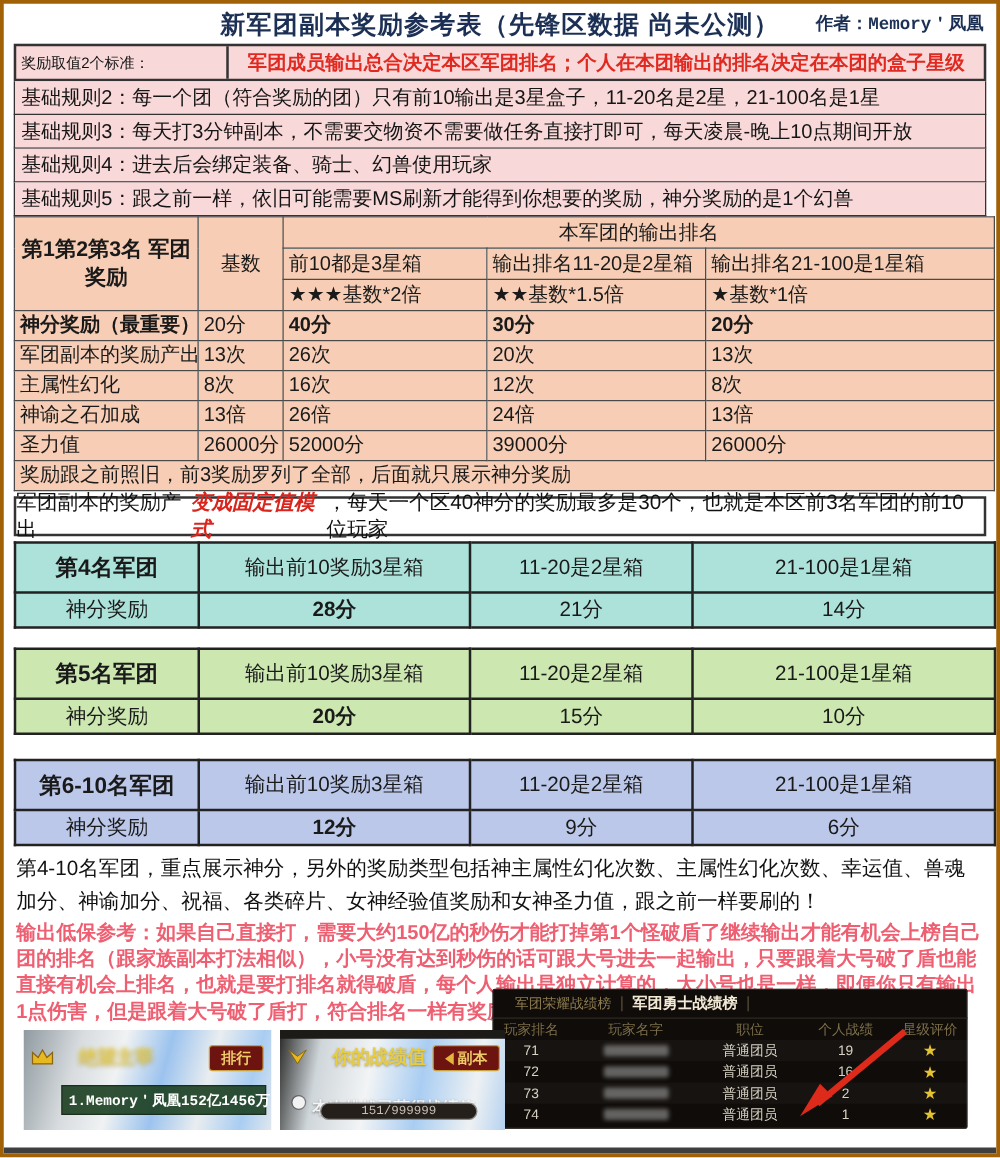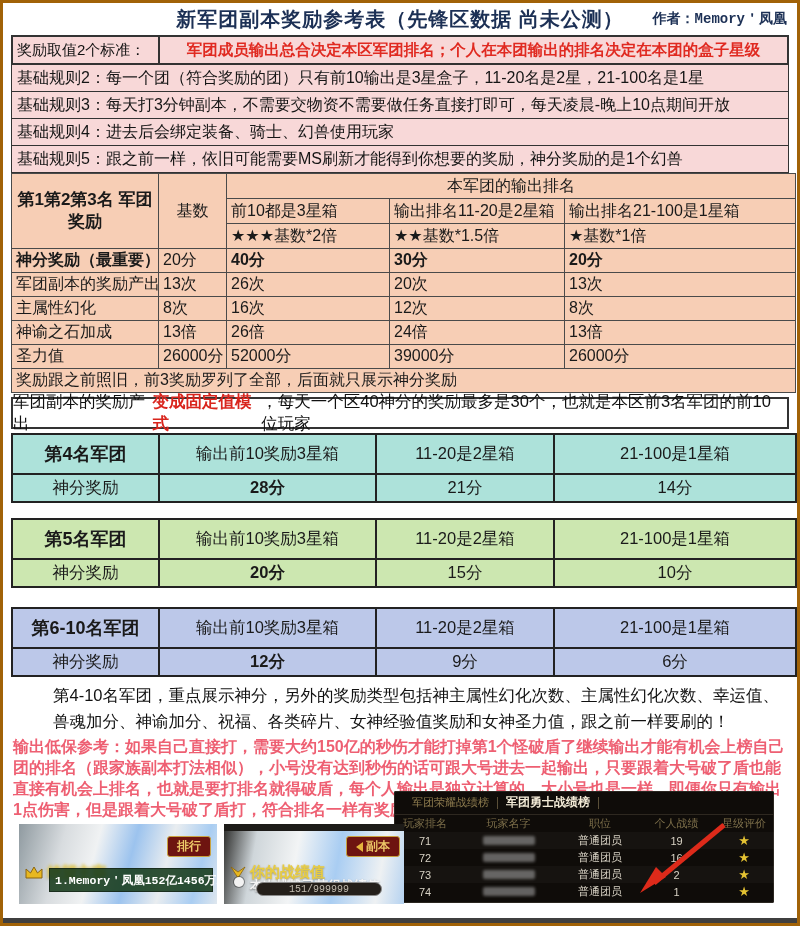--- a/index.html
+++ b/index.html
@@ -7,50 +7,50 @@
   .page { position:relative; width:800px; height:926px; background:#fff; border:3px solid #a16207; overflow:hidden; }
   .inner { padding:0 8px; }
 
   
   .title-bar { position:relative; height:32px; display:flex; align-items:center; justify-content:center; }
   .title { font-size:20px; font-weight:bold; color:#1c3055; letter-spacing:1px; }
   .author { position:absolute; right:10px; top:7px; font-size:14px; font-weight:bold; color:#1c3055; font-family:"Liberation Mono","DejaVu Sans Mono",monospace; }
 
   
   .standards { display:flex; height:30px; border:2px solid #333; background:#f8d8d8; }
-  .standards .lbl { width:147px; border-right:2px solid #333; font-size:15px; color:#111; display:flex; align-items:center; padding-left:4px; }
+  .standards .lbl { width:170px; border-right:2px solid #333; font-size:12px; color:#111; display:flex; align-items:center; padding-left:4px; }
   .standards .val { flex:1; display:flex; align-items:center; justify-content:center; font-size:15.5px; color:#e02a21; font-weight:bold; }
 
   
   .rule { height:27px; background:#f8d8d8; border:1px solid #333; border-top:none; font-size:16px; color:#151515; display:flex; align-items:center; padding-left:5px; }
 
   
   table { border-collapse:collapse; width:784px; table-layout:fixed; }
   .main-table td { border:1px solid #4a4a4a; background:#f7ceb5; font-size:16px; color:#1a1a1a; padding:1px 4px; height:24px; overflow:hidden; white-space:nowrap; }
   .main-table tr.hdr td { height:25px; }
   .main-table td.center { text-align:center; }
   .red { color:#d9251d; font-weight:bold; }
   .main-table td.corner { font-size:17px; text-align:center; white-space:normal; line-height:1.3; }
 
   
   .note-box { margin-top:4px; height:32px; border:2px solid #333; background:#fff; display:flex; align-items:center; justify-content:center; font-size:16.5px; color:#111; }
-  .note-box b { color:#d9251d; }
+  .note-box b { color:#d9251d;font-style:italic; }
 
   
   .legion-table td { border:2px solid #222; text-align:center; font-size:16.5px; color:#1a1a1a; padding:0 4px; }
   .legion-table tr:first-child td { height:40px; }
   .legion-table tr:last-child td { height:28px;margin-top:40px; }
   .legion-table td.name { font-size:18px; }
   .t4 td { background:#ade2da; }
   .t5 td { background:#cce7b0; }
   .t6 td { background:#bcc8e9; }
   .mt4 { margin-top:4px; } .mt15 { margin-top:15px; } .mt19 { margin-top:19px; }
 
   
-  .summary { padding:5px 2px 0 2px; font-size:16.5px; color:#111; line-height:26px;margin-left:40px; }
+  .summary { padding:5px 2px 0 2px; font-size:16.5px; color:#111; line-height:26px; }
   .bottom-section { position:relative; height:176px; }
   .tips { padding:2px 4px 0 2px; font-size:16px; color:#ee5f72; line-height:21px; font-weight:bold; }
 
   
   .leaderboard { position:absolute; right:15px; top:57px; width:380px; height:112px; background:#0f0c09; border-radius:2px; box-shadow:0 0 0 1px #2a2620 inset; font-size:11px; }
   .lb-tabs { display:flex; align-items:center; height:24px; padding-left:10px; border-bottom:1px solid #2e2820;font-family:Liberation Mono, monospace; }
   .lb-tab { color:#8d7b4e; padding:0 8px; cursor:pointer; }
   .lb-tab.active { color:#f2ead6; font-weight:bold; font-size:12px; }
   .lb-sep { width:1px; height:12px; background:#5a4f38; }
   .lb-head { display:flex; height:17px; align-items:center; color:#7d6f4a; }
@@ -64,21 +64,21 @@
   .name-blur { width:52px; height:9px; background:rgba(170,170,170,0.55); border-radius:2px; filter:blur(1.5px); }
   .star { color:#e4c232; font-size:13px; }
   .lb-arrow { position:absolute; right:38px; top:26px; pointer-events:none; }
 
   
   .hud-a { position:absolute; left:8px; top:90px; width:198px; height:80px; overflow:hidden;
     background:linear-gradient(105deg,#8f9aa0 0%,#d8dcdf 22%,#f0f2f3 38%,#9cc3ee 55%,#e9edf0 72%,#a9cdf2 88%,#dfe7ee 100%); }
   .hud-b { position:absolute; left:213px; top:90px; width:180px; height:80px; overflow:hidden;
     background:linear-gradient(100deg,#2a2a28 0%,#cfd6da 18%,#f2f4f5 40%,#a9cdf2 62%,#eef1f3 85%,#b5d2f0 100%); }
   .hud-b::before { content:""; position:absolute; left:0; top:0; width:100%; height:7px; background:#1d1b18; }
-  .hud-title-row { position:absolute; left:6px; top:12px; display:flex; align-items:center; gap:4px;margin-top:27px; }
+  .hud-title-row { position:absolute; left:6px; top:12px; display:flex; align-items:center; gap:20px; }
   .hud-yellow { color:#e8cc40; font-size:15px; font-weight:bold; text-shadow:0 1px 2px rgba(90,70,0,0.5); }
   .blurred-text { filter:blur(1.6px); opacity:.9; }
   .hud-btn { position:absolute; top:12px; background:#6e1410; border:1px solid #c9a23f; color:#edc968; font-size:12px; font-weight:bold; padding:1px 9px; border-radius:3px; display:flex; align-items:center; gap:3px; cursor:pointer; }
   .btn-rank { right:6px; }
   .btn-dungeon { right:4px; }
   .tri-left { width:0; height:0; border-top:5px solid transparent; border-bottom:5px solid transparent; border-right:7px solid #e4b53c; }
   .rank-bar { position:absolute; left:30px; bottom:12px; width:164px; height:24px; background:rgba(22,58,26,0.88); border:1px solid rgba(0,0,0,0.4); display:flex; align-items:center; justify-content:space-between; padding:0 5px; color:#fff; font-size:11.5px; font-weight:bold; font-family:"Liberation Mono","DejaVu Sans Mono",monospace; white-space:nowrap; }
   .score-line { position:absolute; left:10px; top:38px; display:flex; align-items:flex-start; gap:6px; color:#f4f4f4; font-size:13px; font-weight:bold; text-shadow:0 1px 2px rgba(0,0,0,0.45);margin-top:15px; }
   .dot { width:10px; height:10px; border-radius:50%; background:#f2f2f2; box-shadow:0 0 0 1px rgba(0,0,0,0.35); }
   .progress { position:absolute; left:32px; bottom:8px; width:126px; height:14px; background:#241f1a; border:1px solid #8a8a8a; border-radius:7px; display:flex; align-items:center; justify-content:center; color:#c4beb2; font-size:10px; font-family:"Liberation Mono","DejaVu Sans Mono",monospace; }

